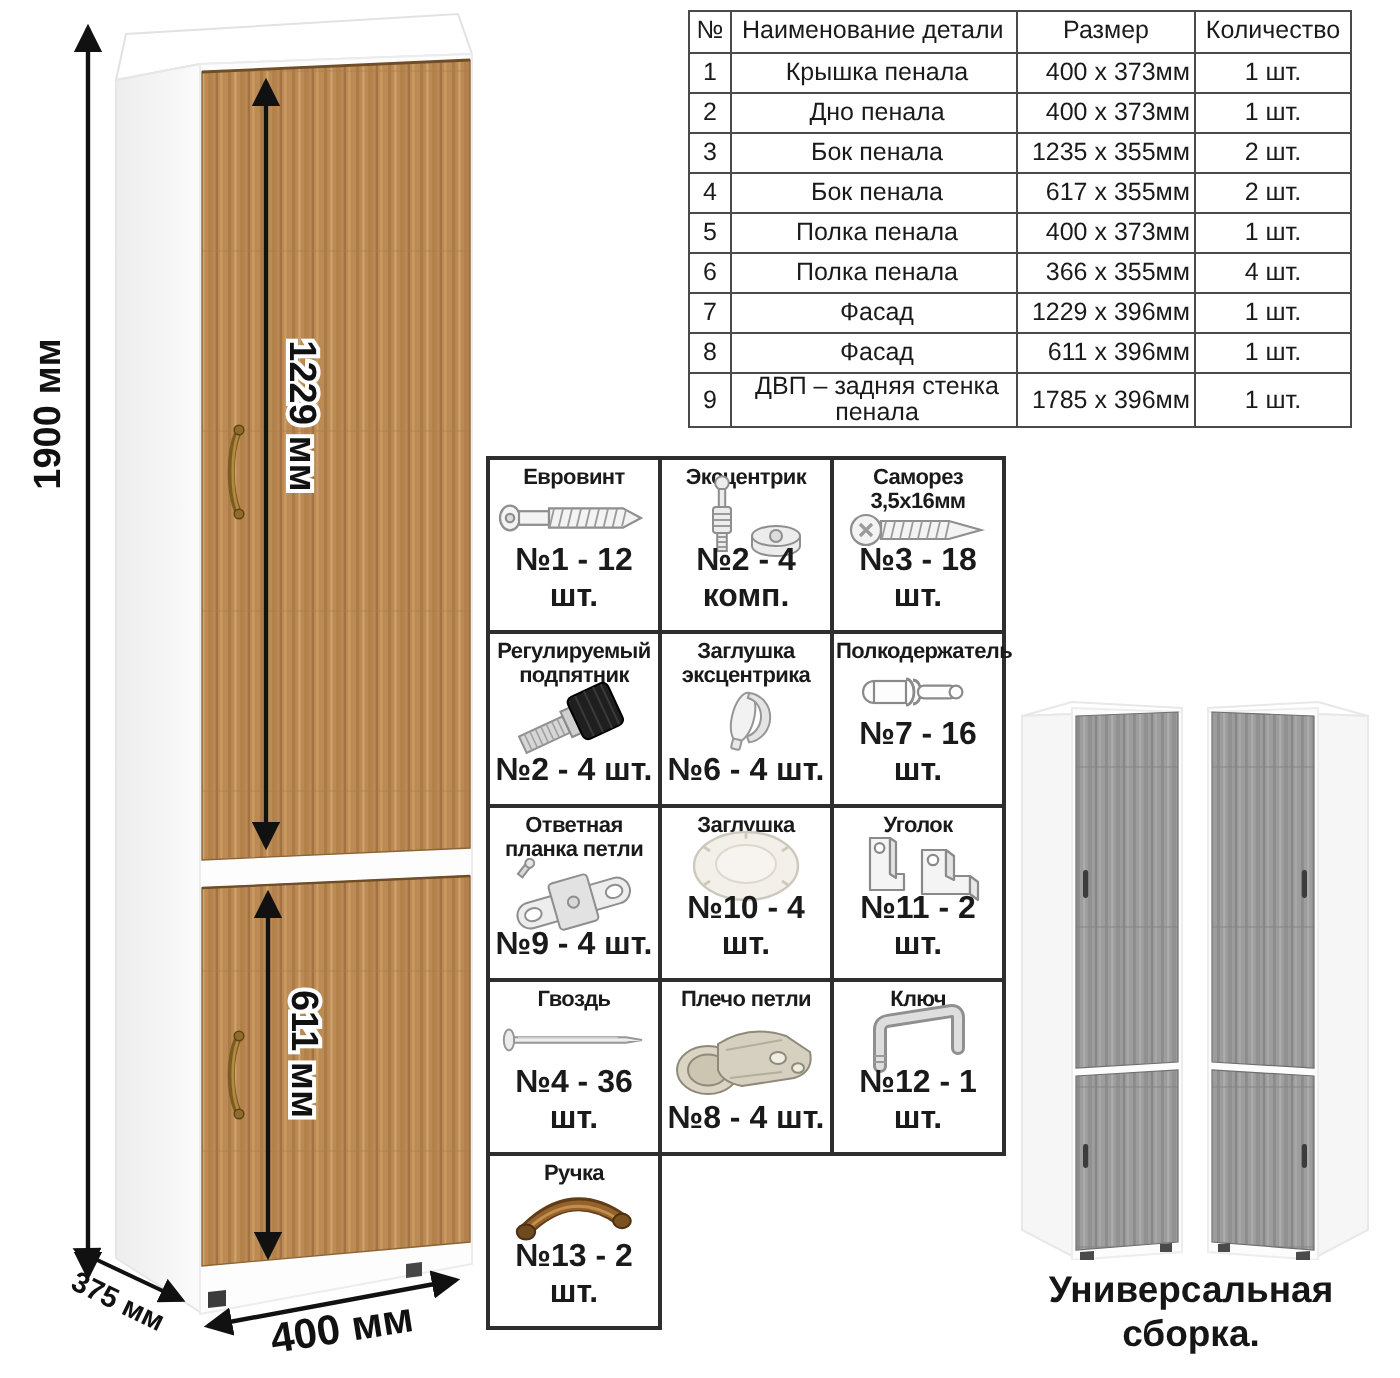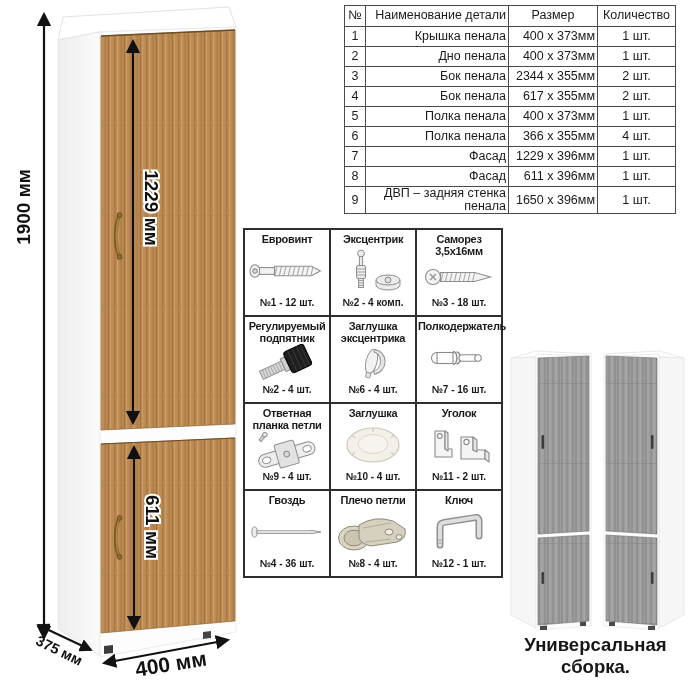--- a/index.html
+++ b/index.html
@@ -8,34 +8,34 @@
 
   
   table.parts{position:absolute;left:344px;top:5px;border-collapse:collapse;
               font-size:12.5px;line-height:1.05;table-layout:fixed;}
   table.parts td,table.parts th{border:1.4px solid #4a4a4a;padding:0 2px;vertical-align:middle;
               font-weight:normal;overflow:hidden;}
   table.parts th{height:20px;text-align:center;}
   table.parts td{height:19px;}
   tr.tall td{height:26px;}
   .c-num{width:16px;text-align:center;}
-  .c-name{width:135px;text-align:right;padding-left:5px !important;}
+  .c-name{width:135px;text-align:center;padding-left:5px !important;}
   .c-size{width:84px;text-align:right;}
   .c-qty{width:73px;text-align:center;}
 
   
   table.hw{position:absolute;left:243px;top:228px;border-collapse:collapse;table-layout:fixed;}
   table.hw td{padding:0;vertical-align:top;}
   td.hw-cell{border:2px solid #2e2e2e;width:84px;height:85px;}
   td.hw-empty{border:none;}
   .hw-inner{display:flex;flex-direction:column;align-items:center;height:81px;width:100%;}
   .hw-title{font-size:11px;font-weight:bold;text-align:center;line-height:1.12;
             margin-top:3px;letter-spacing:-0.3px;width:82px;}
   .hw-icon{flex:1;display:flex;align-items:center;justify-content:center;min-height:0;}
-  .hw-qty{font-size:10px;font-weight:bold;text-align:center;margin-bottom:3px;}
+  .hw-qty{font-size:16px;font-weight:bold;text-align:center;margin-bottom:3px;}
 
   
   .ua-caption{position:absolute;left:488px;top:634px;width:215px;text-align:center;
               font-size:18.5px;font-weight:bold;color:#161616;}
 
   svg{display:block;}
   .abs{position:absolute;}
 </style>
 </head>
 <body>
@@ -110,40 +110,40 @@
 
       <line x1="104" y1="663" x2="228" y2="640" stroke="#111" stroke-width="2.2" marker-start="url(#ah)" marker-end="url(#ah)"></line>
       <text transform="translate(172 671) rotate(-9)" font-size="21" font-weight="bold" text-anchor="middle">400 мм</text>
     </g>
   </svg>
 
   <table class="parts">
     <tbody>
         <tr>
       <th class="c-num">№</th>
-      <th class="c-name" style="text-align:right">Наименование детали</th>
+      <th class="c-name" style="text-align:left">Наименование детали</th>
       <th class="c-size">Размер</th>
       <th class="c-qty">Количество</th>
     </tr>
     <tr>
           <td class="c-num">1</td>
           <td class="c-name">Крышка пенала</td>
           <td class="c-size">400 х 373мм</td>
           <td class="c-qty">1 шт.</td>
         </tr>
     <tr>
           <td class="c-num">2</td>
           <td class="c-name">Дно пенала</td>
           <td class="c-size">400 х 373мм</td>
           <td class="c-qty">1 шт.</td>
         </tr>
     <tr>
           <td class="c-num">3</td>
           <td class="c-name">Бок пенала</td>
-          <td class="c-size">2344 х 355мм</td>
+          <td class="c-size">1235 х 355мм</td>
           <td class="c-qty">2 шт.</td>
         </tr>
     <tr>
           <td class="c-num">4</td>
           <td class="c-name">Бок пенала</td>
           <td class="c-size">617 х 355мм</td>
           <td class="c-qty">2 шт.</td>
         </tr>
     <tr>
           <td class="c-num">5</td>
@@ -165,21 +165,21 @@
         </tr>
     <tr>
           <td class="c-num">8</td>
           <td class="c-name">Фасад</td>
           <td class="c-size">611 х 396мм</td>
           <td class="c-qty">1 шт.</td>
         </tr>
     <tr class="tall">
           <td class="c-num">9</td>
           <td class="c-name">ДВП – задняя стенка пенала</td>
-          <td class="c-size">1650 х 396мм</td>
+          <td class="c-size">1785 х 396мм</td>
           <td class="c-qty">1 шт.</td>
         </tr>
   </tbody>
     </table>
 
   <table class="hw">
     <tbody>
         <tr>
       <td class="hw-cell">
             <div class="hw-inner">
@@ -387,20 +387,39 @@
           <svg width="60" height="40" viewBox="0 0 60 40">
                   <path d="M11,33 V15 Q11,11 15,10.4 L46,5.6 Q50,5 50,9 V24" fill="none" stroke="#8f8f8f" stroke-width="7" stroke-linecap="round" stroke-linejoin="round"></path>
                   <path d="M11,33 V15 Q11,11 15,10.4 L46,5.6 Q50,5 50,9 V24" fill="none" stroke="#dedede" stroke-width="4" stroke-linecap="round" stroke-linejoin="round"></path>
                   <path d="M8,31 h6 M8,28 h6" stroke="#9a9a9a" stroke-width="0.9"></path>
                 </svg>
         </div>
         <div class="hw-qty">№12 - 1 шт.</div>
       </div>
           </td>
     </tr>
+    <tr>
+      <td class="hw-cell">
+            <div class="hw-inner">
+        <div class="hw-title">Ручка</div>
+        <div class="hw-icon">
+          <svg width="62" height="34" viewBox="0 0 62 34">
+                  <path d="M7,25 Q30,2 55,20" fill="none" stroke="#5f3d18" stroke-width="7" stroke-linecap="round"></path>
+                  <path d="M7,25 Q30,3 55,20" fill="none" stroke="#96622b" stroke-width="4.6" stroke-linecap="round"></path>
+                  <path d="M9,23.5 Q30,5 53,19.5" fill="none" stroke="#c08f4d" stroke-width="1.4"></path>
+                  <ellipse cx="7" cy="26" rx="4.6" ry="3.8" fill="#6e4a1e" stroke="#4c3010"></ellipse>
+                  <ellipse cx="55" cy="20.5" rx="4.4" ry="3.6" fill="#7a521f" stroke="#4c3010"></ellipse>
+                </svg>
+        </div>
+        <div class="hw-qty">№13 - 2 шт.</div>
+      </div>
+          </td>
+      <td class="hw-empty"></td>
+      <td class="hw-empty"></td>
+    </tr>
   </tbody>
     </table>
 
   <svg class="abs" style="left:495px;top:345px" width="205" height="285" viewBox="0 0 205 285">
     <defs>
       <pattern id="graywood" patternUnits="userSpaceOnUse" width="14" height="80">
         <rect width="14" height="80" fill="#9d9d9d"></rect>
         <rect x="1.5" width="1.4" height="80" fill="#8c8c8c"></rect>
         <rect x="4.6" width="1" height="80" fill="#b0b0b0" opacity="0.9"></rect>
         <rect x="7" width="2" height="80" fill="#919191"></rect>

